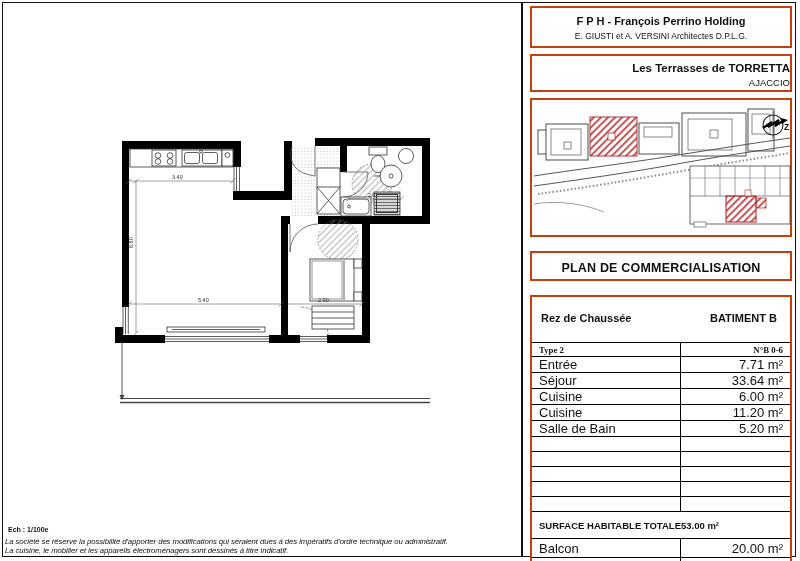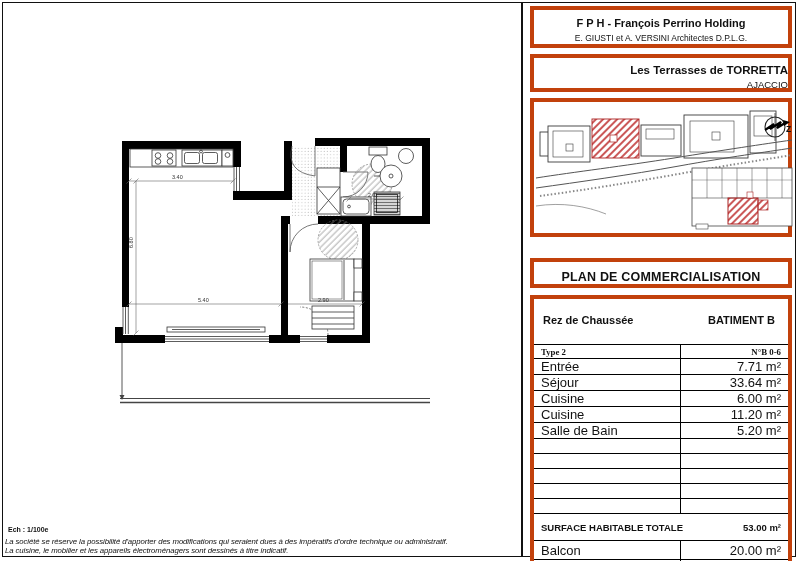--- a/index.html
+++ b/index.html
@@ -1,41 +1,41 @@
 <!DOCTYPE html>
 <html><head>
 <meta charset="utf-8">
 <style>
   html,body{margin:0;padding:0;background:#fff;}
   body{width:800px;height:561px;position:relative;font-family:"Liberation Sans",sans-serif;color:#111;overflow:hidden;}
   .page-border{position:absolute;left:2px;top:2px;width:794px;height:555px;border:1.4px solid #111;box-sizing:border-box;}
   .divider{position:absolute;left:521px;top:2px;width:2px;height:555px;background:#111;}
   .plan-svg{position:absolute;left:0;top:0;}
-  .rbox{position:absolute;left:530px;width:262px;border:4px solid #c2410c;box-sizing:border-box;background:#fff;}
+  .rbox{position:absolute;left:530px;width:262px;border:2px solid #c2410c;box-sizing:border-box;background:#fff;}
   .box-company{top:6px;height:42px;text-align:center;}
   .box-company .l1{font-weight:bold;font-size:11px;margin-top:7px;}
   .box-company .l2{font-size:8.5px;margin-top:4px;}
   .box-project{top:54px;height:38px;text-align:right;}
   .box-project .l1{font-weight:bold;font-size:11.5px;margin-top:6px;}
   .box-project .l2{font-size:9.5px;margin-top:3px;}
   .box-siteplan{top:98px;height:139px;}
-  .box-doctitle{top:258px;height:30px;text-align:center;}
+  .box-doctitle{top:251px;height:30px;text-align:center;}
   .box-doctitle .t{font-weight:bold;font-size:12.5px;margin-top:8px;letter-spacing:.2px;}
   .box-table{top:295px;height:324px;}
   .tbl-head{position:relative;height:45px;}
   .tbl-head .floor{position:absolute;left:9px;top:15px;font-weight:bold;font-size:11px;}
   .tbl-head .bldg{position:absolute;right:13px;top:15px;font-weight:bold;font-size:11px;margin-left:32px;}
   table.rooms{width:100%;border-collapse:collapse;table-layout:fixed;}
   table.rooms td{border-top:1px solid #000;font-size:13px;padding:0 7px;height:13px;overflow:hidden;white-space:nowrap;}
   table.rooms td.lab{width:52%;text-align:left;}
   table.rooms td.val{text-align:right;border-left:1px solid #000;}
   tr.typerow td{font-weight:bold;border-top:1.5px solid #000;font-size:8.8px;font-family:Liberation Serif, serif;}
   tr.emptyrow td{height:14px;}
   tr.totalrow td{border-top:1px solid #000;height:26px;font-weight:bold;font-size:9.5px;}
-  .totflex{display:flex;justify-content:space-between;align-items:center;}
+  .totflex{display:flex;justify-content:flex-start;align-items:center;}
   tr.balconrow td{height:18px;}
   tr.lastrow td{height:6px;}
   .scale-note{position:absolute;left:8px;top:526px;font-size:7px;font-weight:bold;}
   .disclaimer{position:absolute;left:5px;top:538px;width:514px;font-size:7.8px;font-style:italic;line-height:8.6px;letter-spacing:-0.1px;}
 </style>
 </head>
 <body>
 
 <div class="page-border"></div>
 <div class="divider"></div>

